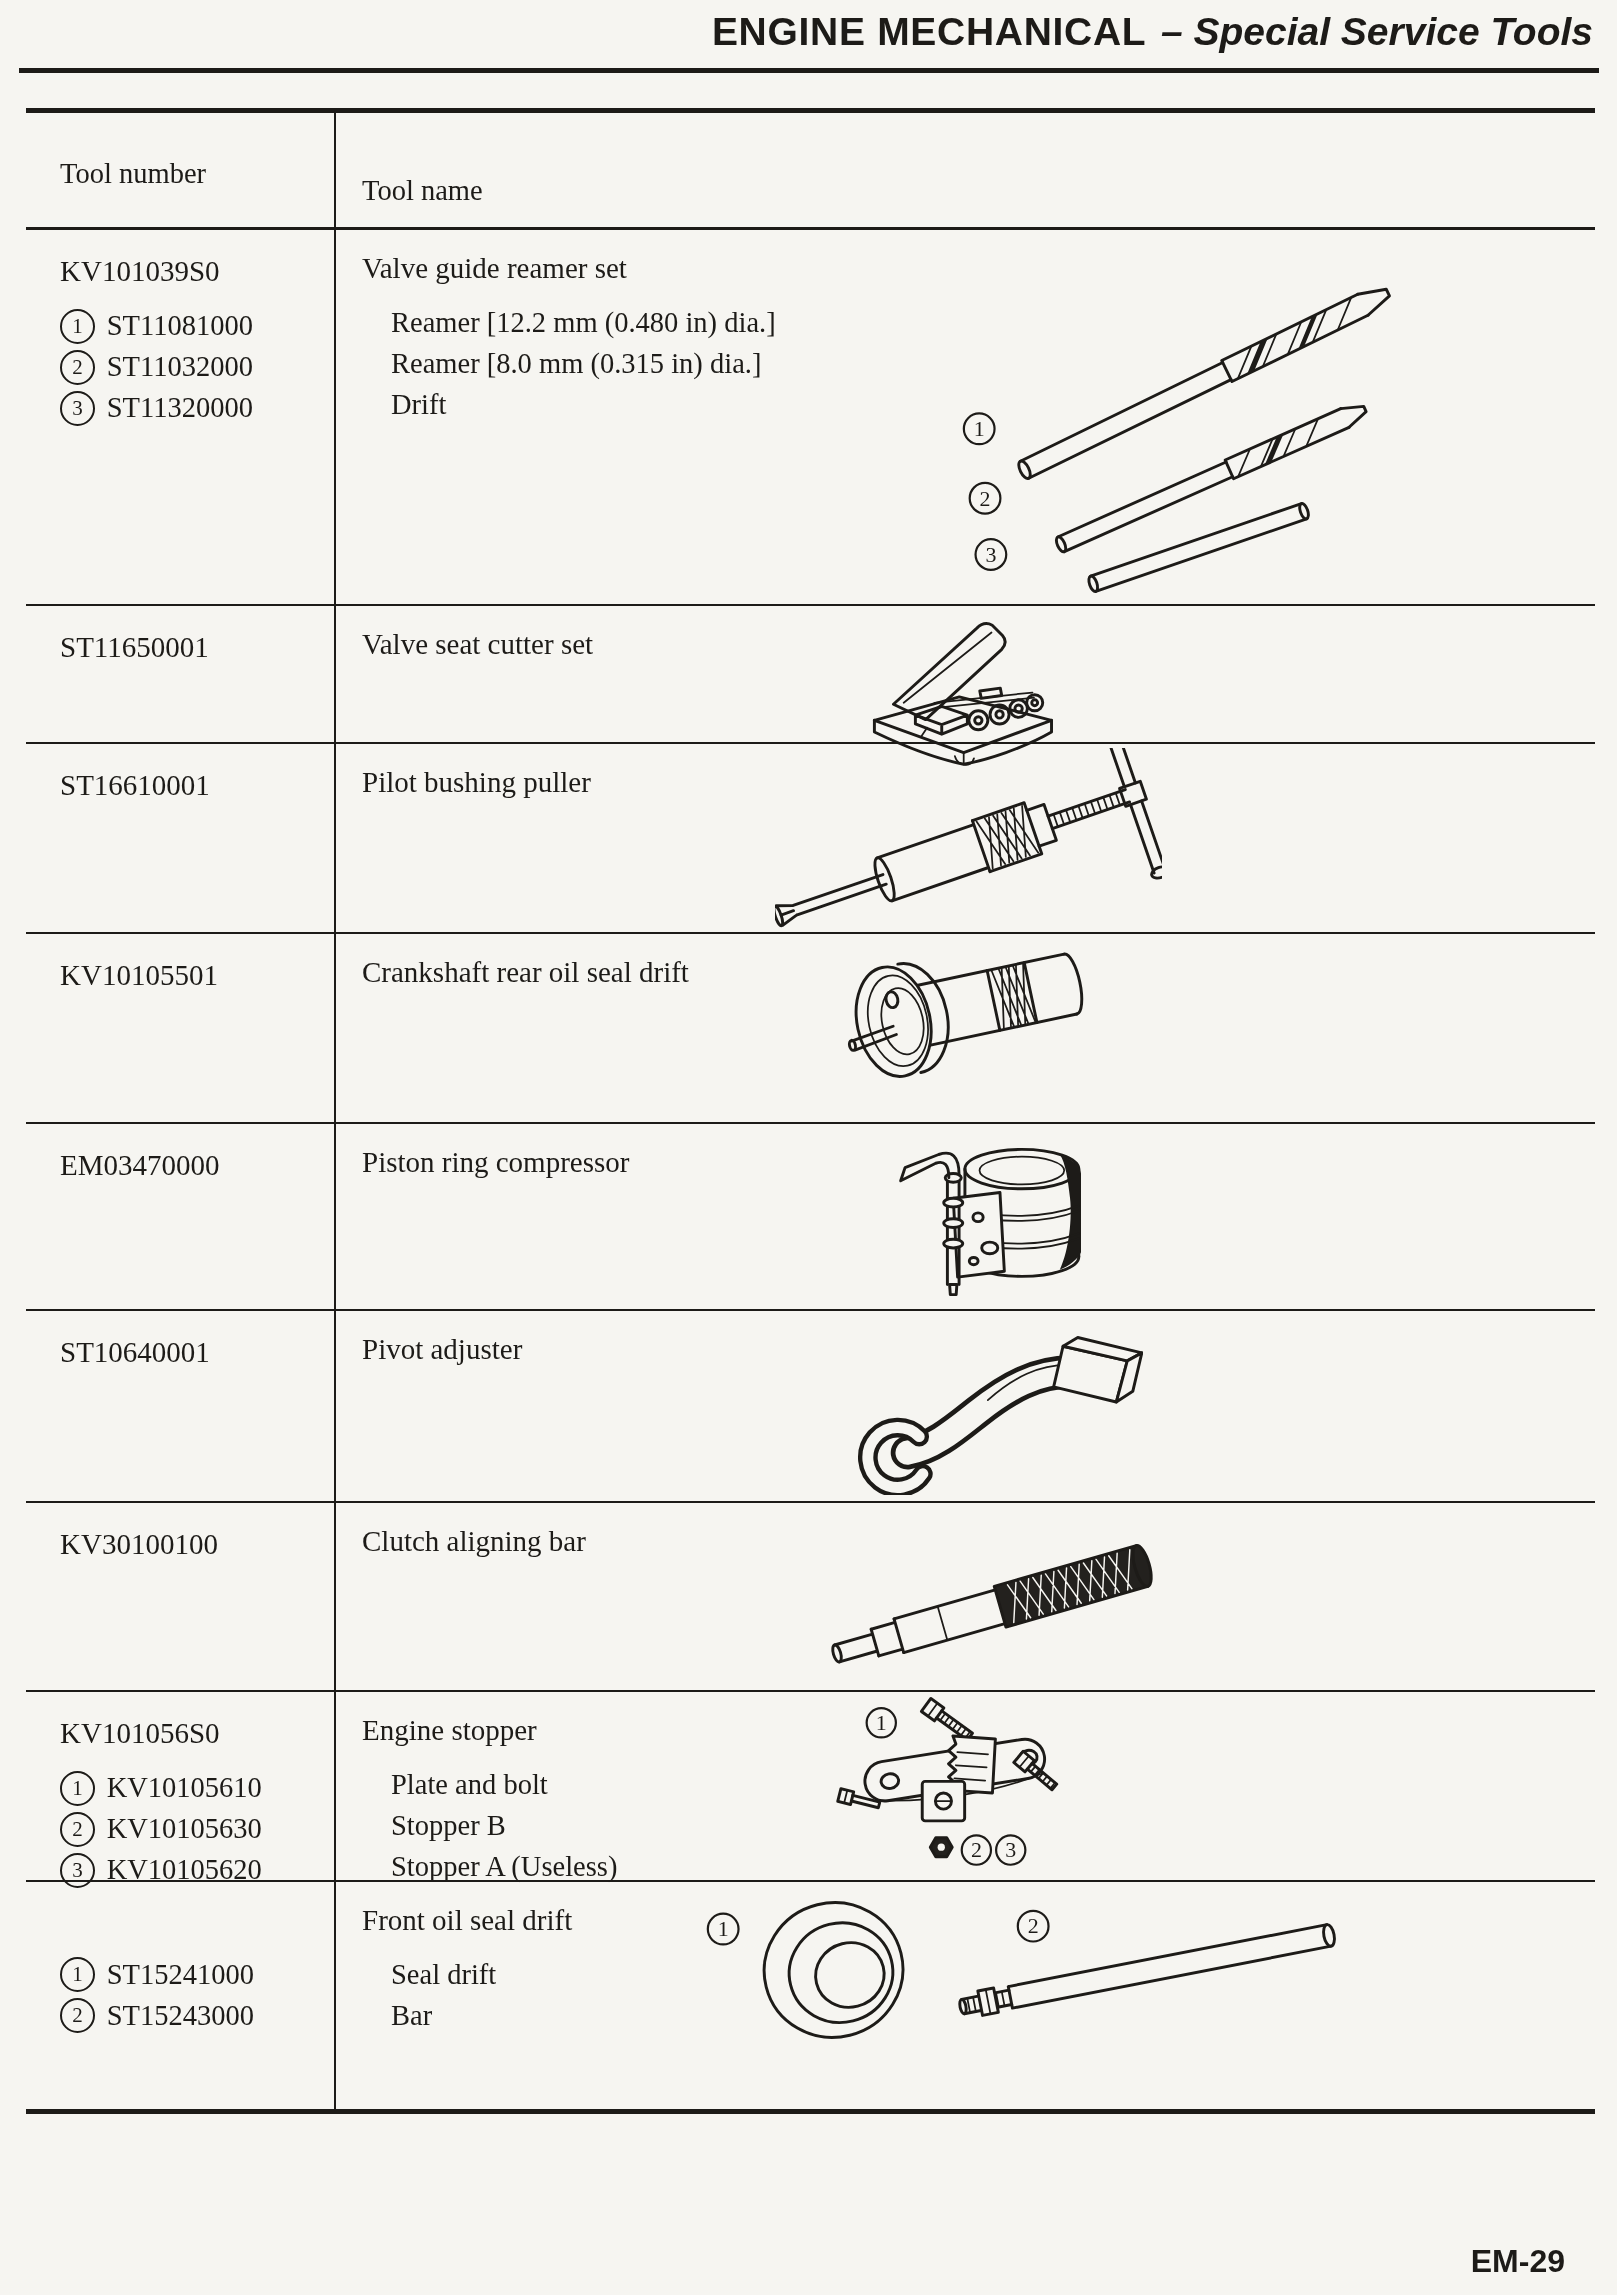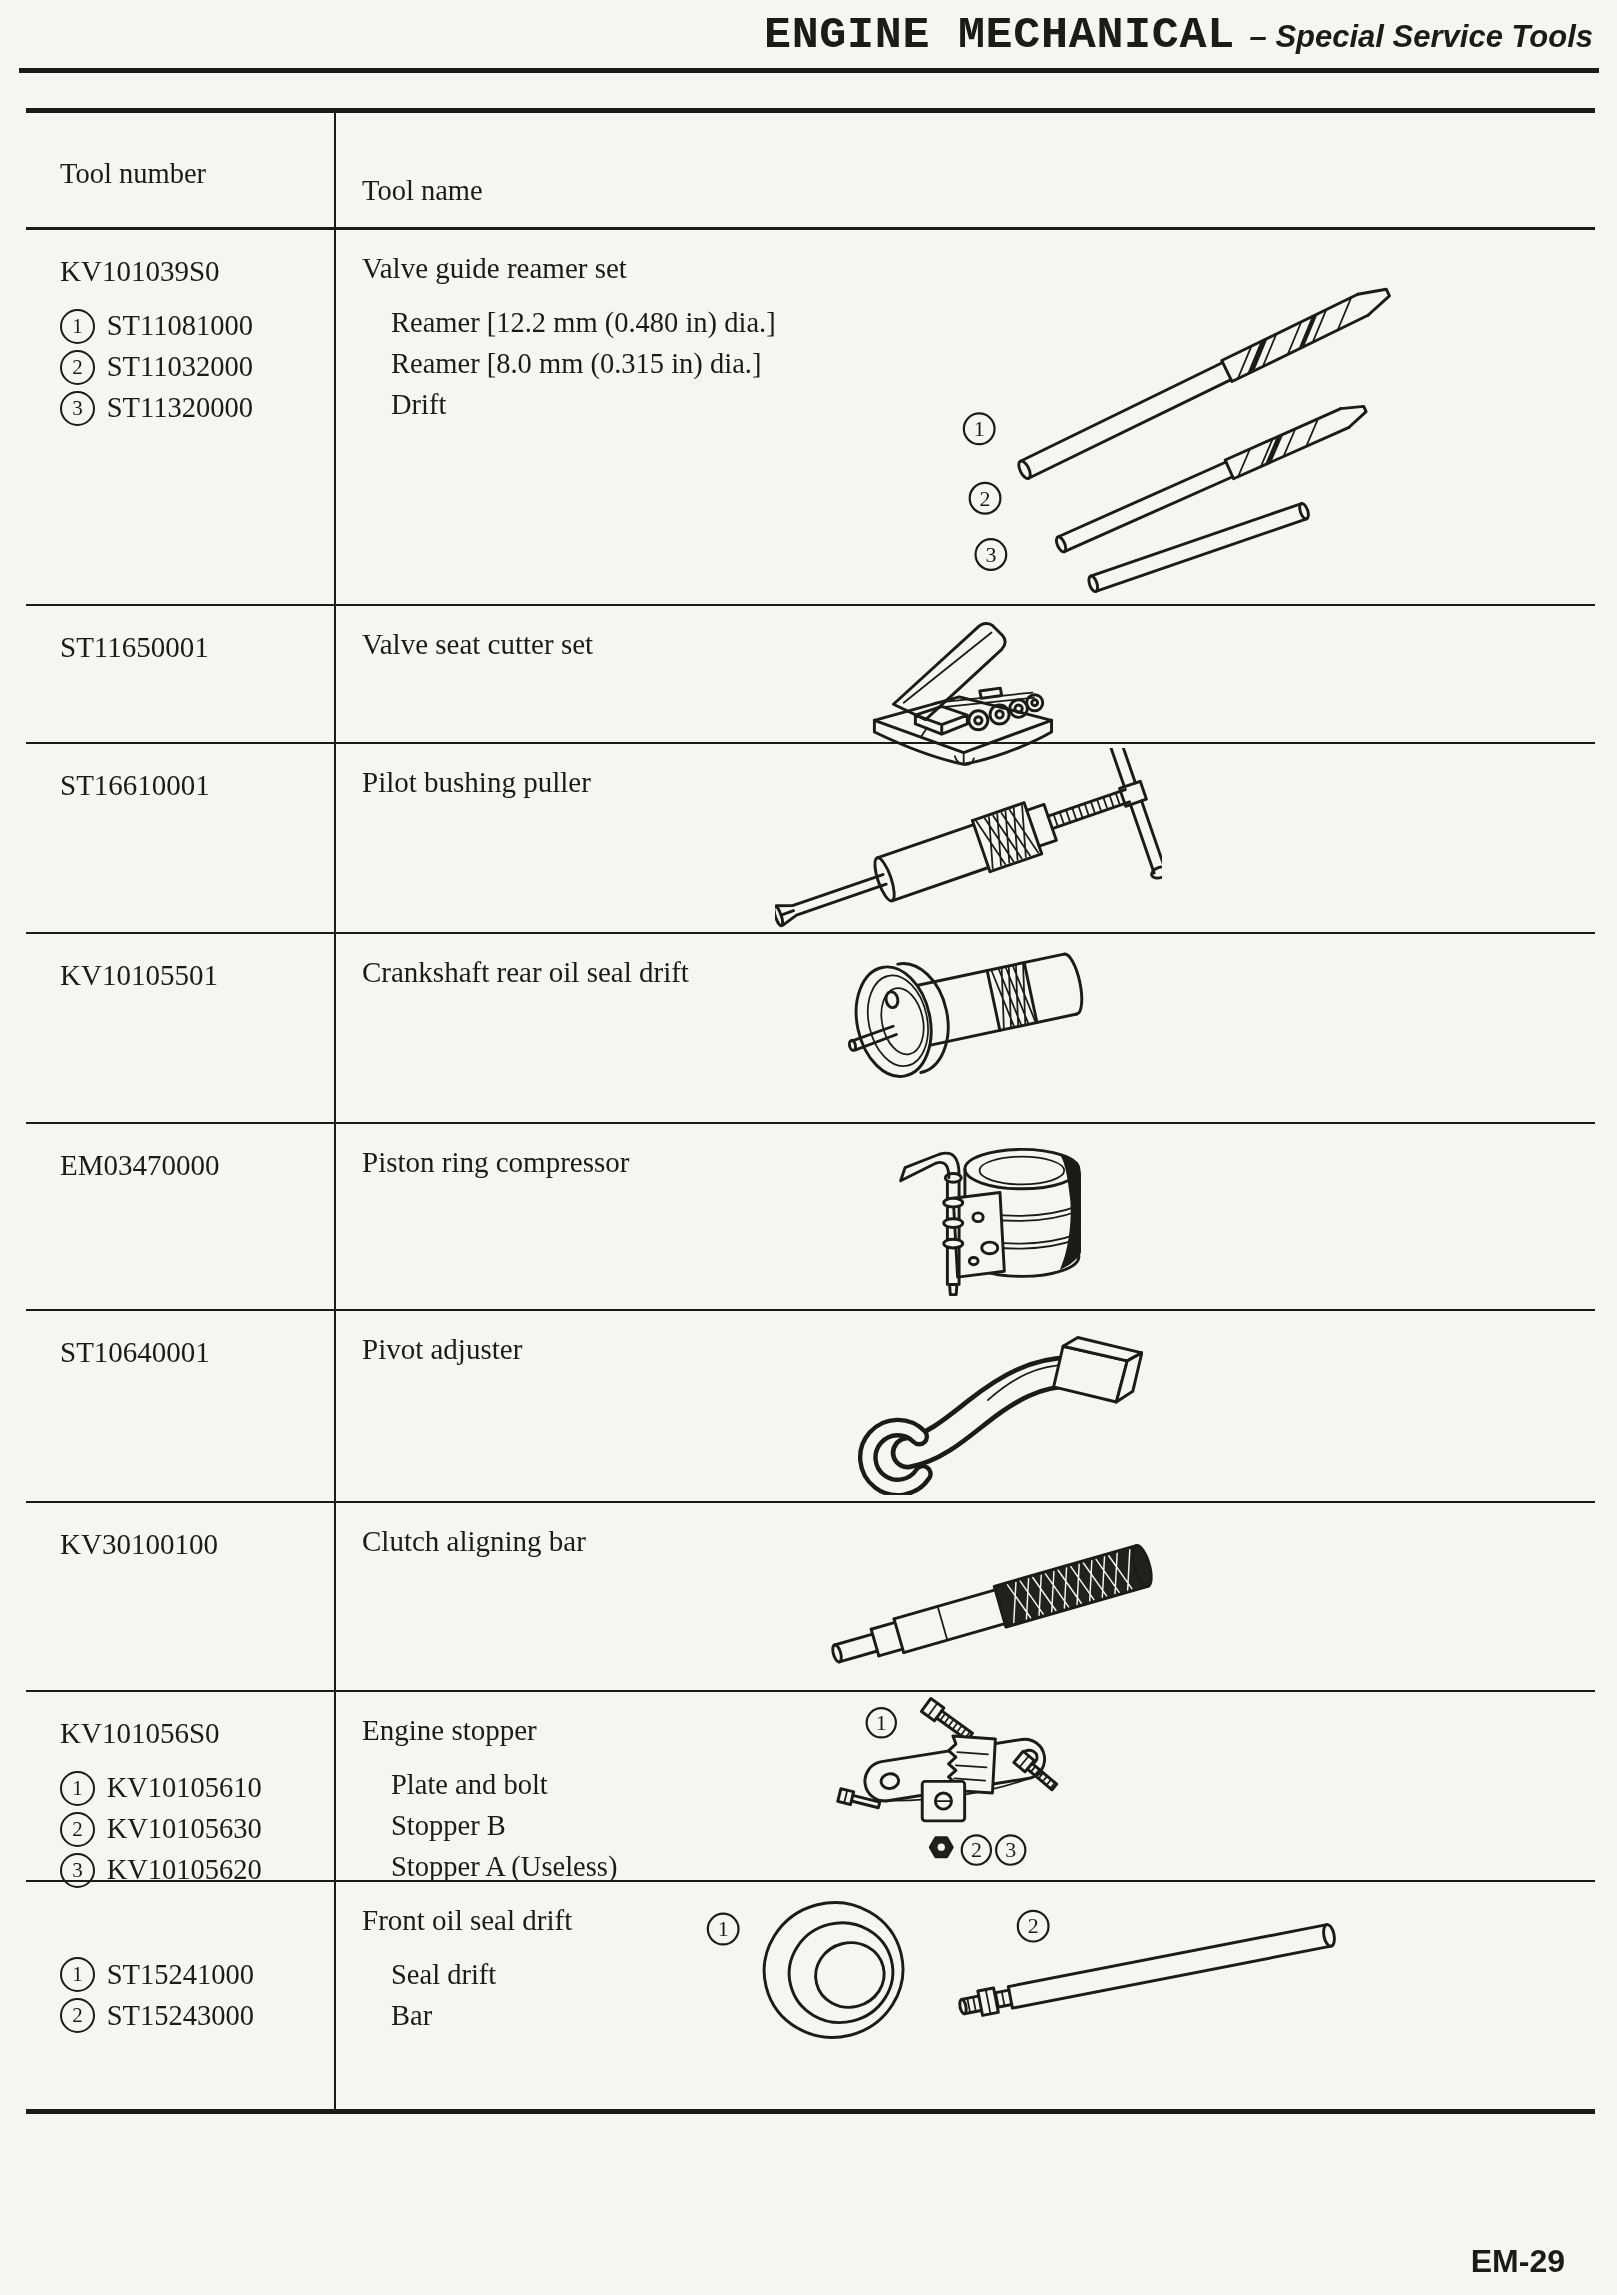--- a/index.html
+++ b/index.html
@@ -6,22 +6,22 @@
     --ink:#1d1b18;
     --paper:#f6f5f1;
   }
   html,body{margin:0;padding:0;}
   body{width:1618px;height:2295px;background:var(--paper);}
   .page{position:relative;width:1618px;height:2295px;overflow:hidden;
         font-family:"Liberation Serif",serif;color:var(--ink);}
   
   .page-header{position:absolute;top:10.2px;right:25px;display:flex;align-items:baseline;gap:14.6px;
                font-family:"Liberation Sans",sans-serif;}
-  .title{font-size:45px;font-weight:bold;letter-spacing:0.7px;font-family:Liberation Mono, monospace;}
-  .subtitle{font-size:31px;font-weight:bold;font-style:italic;}
+  .title{font-size:39px;font-weight:bold;letter-spacing:0.7px;}
+  .subtitle{font-size:39px;font-weight:bold;font-style:italic;}
   .header-rule{position:absolute;top:68px;left:19px;width:1580px;height:5.1px;background:var(--ink);}
   
   .tbl{position:absolute;left:26px;top:108px;width:1569px;height:2006px;box-sizing:border-box;
        border-top:5.1px solid var(--ink);border-bottom:5.8px solid var(--ink);}
   .vline{position:absolute;left:308px;top:0;bottom:0;width:2.2px;background:var(--ink);z-index:5;}
   .trow{display:flex;border-bottom:2.9px solid var(--ink);box-sizing:border-box;position:relative;}
   .trow.hdr{border-bottom-width:3.7px;}
   .trow:last-child{border-bottom:none;}
   .cnum-col{width:310px;flex:none;box-sizing:border-box;padding:25px 5.8px 0 34px;}
   .cname-col{flex:1;box-sizing:border-box;position:relative;padding:22px 0 0 26px;}

